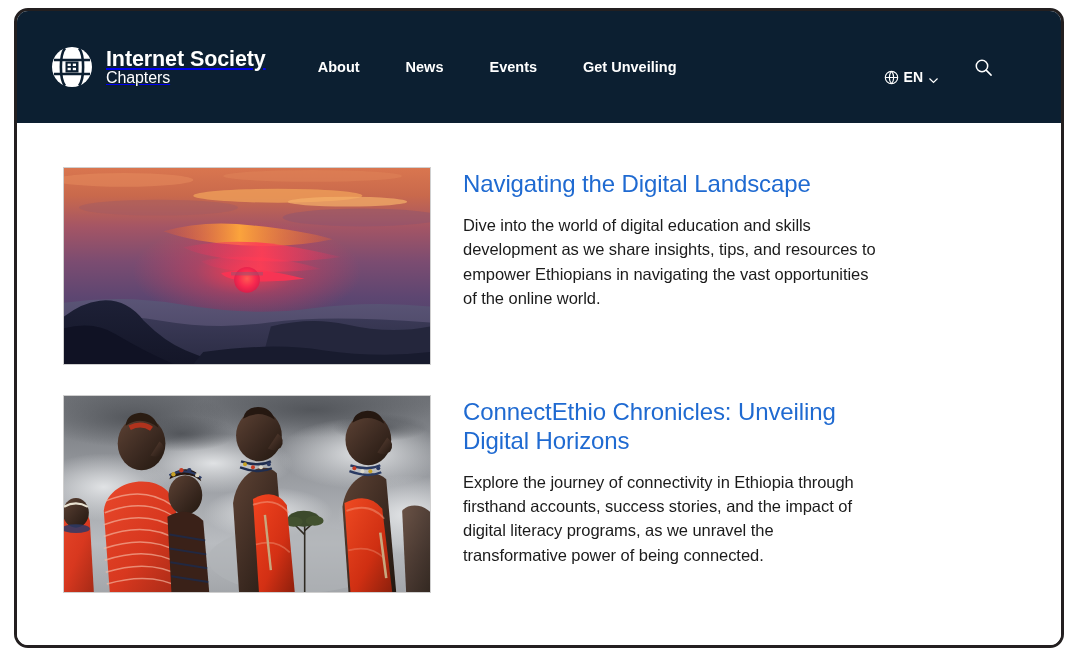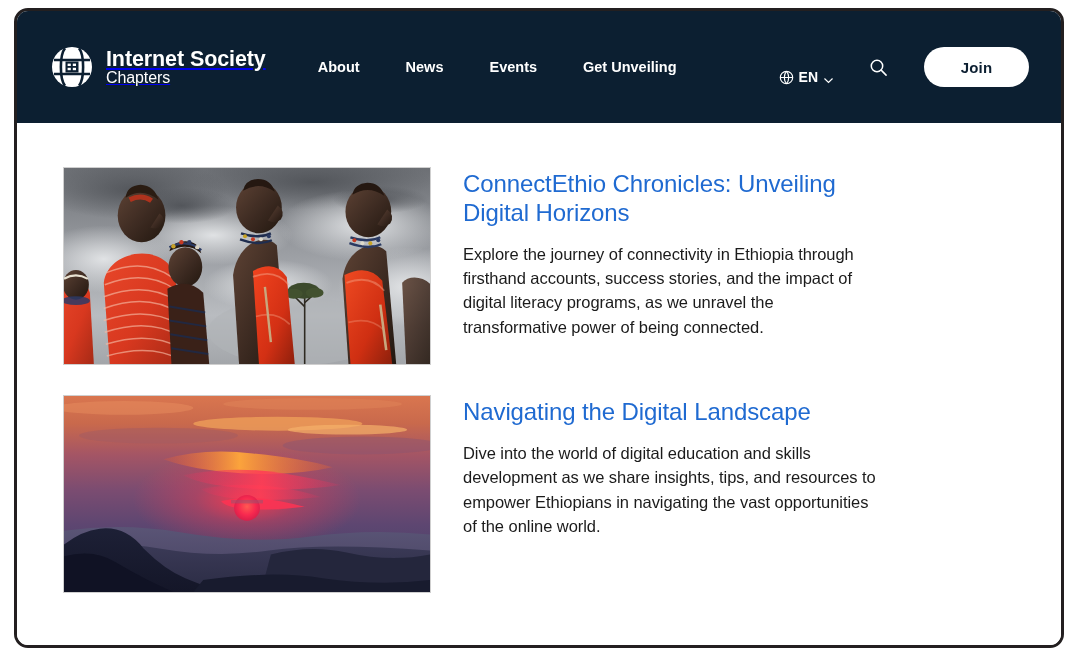--- a/index.html
+++ b/index.html
@@ -231,25 +231,107 @@
         </span>
       </div>
 
       <div class="search-btn">
         <svg viewBox="0 0 20 20" xmlns="http://www.w3.org/2000/svg" fill="none" stroke="#ffffff" stroke-width="1.6">
           <circle cx="8.4" cy="8.4" r="6"></circle>
           <path d="M12.8 12.8 L18 18" stroke-linecap="round"></path>
         </svg>
       </div>
 
-      <button class="join-btn">Join</button>
     </div>
   </div>
 
   <div class="content">
+
+    <div class="article">
+      <a class="thumb" href="#">
+        <svg viewBox="0 0 368 198" preserveAspectRatio="none" xmlns="http://www.w3.org/2000/svg">
+          <defs>
+            <linearGradient id="skyB" x1="0" y1="0" x2="0" y2="1">
+              <stop offset="0%" stop-color="#d9764f"></stop>
+              <stop offset="14%" stop-color="#c9694c"></stop>
+              <stop offset="30%" stop-color="#a45565"></stop>
+              <stop offset="48%" stop-color="#7b4c71"></stop>
+              <stop offset="66%" stop-color="#5d4671"></stop>
+              <stop offset="85%" stop-color="#4a4268"></stop>
+              <stop offset="100%" stop-color="#3e3d5e"></stop>
+            </linearGradient>
+            <radialGradient id="sunGlow" cx="0.5" cy="0.5" r="0.5">
+              <stop offset="0%" stop-color="#ff3a4f" stop-opacity="0.9"></stop>
+              <stop offset="45%" stop-color="#ff3a4f" stop-opacity="0.35"></stop>
+              <stop offset="100%" stop-color="#ff3a4f" stop-opacity="0"></stop>
+            </radialGradient>
+            <radialGradient id="sunDisc" cx="0.5" cy="0.45" r="0.55">
+              <stop offset="0%" stop-color="#ff5a52"></stop>
+              <stop offset="60%" stop-color="#f8294f"></stop>
+              <stop offset="100%" stop-color="#d91f4b"></stop>
+            </radialGradient>
+            <linearGradient id="band1" x1="0" y1="0" x2="1" y2="0">
+              <stop offset="0%" stop-color="#f05a2e" stop-opacity="0.2"></stop>
+              <stop offset="45%" stop-color="#ffa83a" stop-opacity="0.95"></stop>
+              <stop offset="100%" stop-color="#f0652e" stop-opacity="0.25"></stop>
+            </linearGradient>
+            <linearGradient id="band2" x1="0" y1="0" x2="1" y2="0">
+              <stop offset="0%" stop-color="#e8335f" stop-opacity="0.15"></stop>
+              <stop offset="50%" stop-color="#ff3d55" stop-opacity="0.9"></stop>
+              <stop offset="100%" stop-color="#e8335f" stop-opacity="0.15"></stop>
+            </linearGradient>
+            <linearGradient id="ridgeFar" x1="0" y1="0" x2="0" y2="1">
+              <stop offset="0%" stop-color="#5a5576"></stop>
+              <stop offset="100%" stop-color="#45415f"></stop>
+            </linearGradient>
+            <linearGradient id="ridgeMid" x1="0" y1="0" x2="0" y2="1">
+              <stop offset="0%" stop-color="#3b3a57"></stop>
+              <stop offset="100%" stop-color="#2b2c44"></stop>
+            </linearGradient>
+            <linearGradient id="ridgeNear" x1="0" y1="0" x2="0" y2="1">
+              <stop offset="0%" stop-color="#1d2036"></stop>
+              <stop offset="100%" stop-color="#141628"></stop>
+            </linearGradient>
+          </defs>
+
+          <rect width="368" height="198" fill="url(#skyB)"></rect>
+
+          <ellipse cx="60" cy="12" rx="70" ry="7" fill="#e58a5c" opacity="0.55"></ellipse>
+          <ellipse cx="250" cy="8" rx="90" ry="6" fill="#e08458" opacity="0.5"></ellipse>
+          <ellipse cx="215" cy="28" rx="85" ry="7" fill="#f0a259" opacity="0.75"></ellipse>
+          <ellipse cx="285" cy="34" rx="60" ry="5" fill="#f5b06a" opacity="0.7"></ellipse>
+          <ellipse cx="95" cy="40" rx="80" ry="8" fill="#9f5c63" opacity="0.45"></ellipse>
+          <ellipse cx="300" cy="50" rx="80" ry="9" fill="#8a5570" opacity="0.45"></ellipse>
+
+          <ellipse cx="184" cy="105" rx="115" ry="52" fill="url(#sunGlow)"></ellipse>
+
+          <path d="M100 64 q40 -12 90 -6 q50 5 80 14 q-40 9 -92 6 q-48 -3 -78 -14 z" fill="url(#band1)"></path>
+
+          <path d="M120 80 q50 -10 100 -2 q36 6 58 12 q-46 7 -100 3 q-42 -4 -58 -13 z" fill="url(#band2)"></path>
+          <path d="M138 94 q40 -8 82 -1 q24 4 38 9 q-40 5 -82 2 q-30 -3 -38 -10 z" fill="url(#band2)" opacity="0.92"></path>
+          <path d="M158 106 q28 -6 58 0 q16 3 26 6 q-30 4 -60 2 q-20 -2 -24 -8 z" fill="#ff3352" opacity="0.85"></path>
+
+          <circle cx="184" cy="113" r="13" fill="url(#sunDisc)"></circle>
+          <rect x="168" y="105" width="32" height="3.5" fill="#8e5571" opacity="0.5"></rect>
+
+          <path d="M0 136 q60 -8 118 2 q70 12 130 4 q60 -8 120 -2 L368 198 L0 198 Z" fill="url(#ridgeFar)" opacity="0.95"></path>
+
+          <path d="M0 152 q50 -6 96 2 q58 10 110 2 q58 -8 162 0 L368 198 L0 198 Z" fill="url(#ridgeMid)"></path>
+          <path d="M208 160 q40 -10 76 -2 q44 10 84 2 L368 198 L198 198 Z" fill="#24263c"></path>
+
+          <path d="M0 150 q18 -14 36 -16 q26 -3 44 20 q22 22 42 30 q24 10 40 14 L162 198 L0 198 Z" fill="url(#ridgeNear)"></path>
+          <path d="M0 162 q30 -8 52 6 q30 18 58 30 L0 198 Z" fill="#101224"></path>
+          <path d="M140 186 q70 -10 120 -2 q56 8 108 2 L368 198 L130 198 Z" fill="#181b2e"></path>
+        </svg>
+      </a>
+      <div class="article-body">
+        <a class="article-title" href="#">Navigating the Digital Landscape</a>
+        <p class="article-excerpt">Dive into the world of digital education and skills development as we share insights, tips, and resources to empower Ethiopians in navigating the vast opportunities of the online world.</p>
+      </div>
+    </div>
 
     <div class="article">
       <a class="thumb" href="#">
         <svg viewBox="0 0 368 198" preserveAspectRatio="none" xmlns="http://www.w3.org/2000/svg">
           <defs>
             <linearGradient id="skyA" x1="0" y1="0" x2="0" y2="1">
               <stop offset="0%" stop-color="#6c6f74"></stop>
               <stop offset="40%" stop-color="#989ba0"></stop>
               <stop offset="75%" stop-color="#b9bcc0"></stop>
               <stop offset="100%" stop-color="#a3a6aa"></stop>
@@ -380,97 +462,14 @@
 
           <path d="M344 198 L340 116 C348 106, 370 110, 374 128 L374 198 Z" fill="url(#skinG)" opacity="0.9"></path>
         </svg>
       </a>
       <div class="article-body">
         <a class="article-title" href="#">ConnectEthio Chronicles: Unveiling Digital Horizons</a>
         <p class="article-excerpt">Explore the journey of connectivity in Ethiopia through firsthand accounts, success stories, and the impact of digital literacy programs, as we unravel the transformative power of being connected.</p>
       </div>
     </div>
 
-    <div class="article">
-      <a class="thumb" href="#">
-        <svg viewBox="0 0 368 198" preserveAspectRatio="none" xmlns="http://www.w3.org/2000/svg">
-          <defs>
-            <linearGradient id="skyB" x1="0" y1="0" x2="0" y2="1">
-              <stop offset="0%" stop-color="#d9764f"></stop>
-              <stop offset="14%" stop-color="#c9694c"></stop>
-              <stop offset="30%" stop-color="#a45565"></stop>
-              <stop offset="48%" stop-color="#7b4c71"></stop>
-              <stop offset="66%" stop-color="#5d4671"></stop>
-              <stop offset="85%" stop-color="#4a4268"></stop>
-              <stop offset="100%" stop-color="#3e3d5e"></stop>
-            </linearGradient>
-            <radialGradient id="sunGlow" cx="0.5" cy="0.5" r="0.5">
-              <stop offset="0%" stop-color="#ff3a4f" stop-opacity="0.9"></stop>
-              <stop offset="45%" stop-color="#ff3a4f" stop-opacity="0.35"></stop>
-              <stop offset="100%" stop-color="#ff3a4f" stop-opacity="0"></stop>
-            </radialGradient>
-            <radialGradient id="sunDisc" cx="0.5" cy="0.45" r="0.55">
-              <stop offset="0%" stop-color="#ff5a52"></stop>
-              <stop offset="60%" stop-color="#f8294f"></stop>
-              <stop offset="100%" stop-color="#d91f4b"></stop>
-            </radialGradient>
-            <linearGradient id="band1" x1="0" y1="0" x2="1" y2="0">
-              <stop offset="0%" stop-color="#f05a2e" stop-opacity="0.2"></stop>
-              <stop offset="45%" stop-color="#ffa83a" stop-opacity="0.95"></stop>
-              <stop offset="100%" stop-color="#f0652e" stop-opacity="0.25"></stop>
-            </linearGradient>
-            <linearGradient id="band2" x1="0" y1="0" x2="1" y2="0">
-              <stop offset="0%" stop-color="#e8335f" stop-opacity="0.15"></stop>
-              <stop offset="50%" stop-color="#ff3d55" stop-opacity="0.9"></stop>
-              <stop offset="100%" stop-color="#e8335f" stop-opacity="0.15"></stop>
-            </linearGradient>
-            <linearGradient id="ridgeFar" x1="0" y1="0" x2="0" y2="1">
-              <stop offset="0%" stop-color="#5a5576"></stop>
-              <stop offset="100%" stop-color="#45415f"></stop>
-            </linearGradient>
-            <linearGradient id="ridgeMid" x1="0" y1="0" x2="0" y2="1">
-              <stop offset="0%" stop-color="#3b3a57"></stop>
-              <stop offset="100%" stop-color="#2b2c44"></stop>
-            </linearGradient>
-            <linearGradient id="ridgeNear" x1="0" y1="0" x2="0" y2="1">
-              <stop offset="0%" stop-color="#1d2036"></stop>
-              <stop offset="100%" stop-color="#141628"></stop>
-            </linearGradient>
-          </defs>
-
-          <rect width="368" height="198" fill="url(#skyB)"></rect>
-
-          <ellipse cx="60" cy="12" rx="70" ry="7" fill="#e58a5c" opacity="0.55"></ellipse>
-          <ellipse cx="250" cy="8" rx="90" ry="6" fill="#e08458" opacity="0.5"></ellipse>
-          <ellipse cx="215" cy="28" rx="85" ry="7" fill="#f0a259" opacity="0.75"></ellipse>
-          <ellipse cx="285" cy="34" rx="60" ry="5" fill="#f5b06a" opacity="0.7"></ellipse>
-          <ellipse cx="95" cy="40" rx="80" ry="8" fill="#9f5c63" opacity="0.45"></ellipse>
-          <ellipse cx="300" cy="50" rx="80" ry="9" fill="#8a5570" opacity="0.45"></ellipse>
-
-          <ellipse cx="184" cy="105" rx="115" ry="52" fill="url(#sunGlow)"></ellipse>
-
-          <path d="M100 64 q40 -12 90 -6 q50 5 80 14 q-40 9 -92 6 q-48 -3 -78 -14 z" fill="url(#band1)"></path>
-
-          <path d="M120 80 q50 -10 100 -2 q36 6 58 12 q-46 7 -100 3 q-42 -4 -58 -13 z" fill="url(#band2)"></path>
-          <path d="M138 94 q40 -8 82 -1 q24 4 38 9 q-40 5 -82 2 q-30 -3 -38 -10 z" fill="url(#band2)" opacity="0.92"></path>
-          <path d="M158 106 q28 -6 58 0 q16 3 26 6 q-30 4 -60 2 q-20 -2 -24 -8 z" fill="#ff3352" opacity="0.85"></path>
-
-          <circle cx="184" cy="113" r="13" fill="url(#sunDisc)"></circle>
-          <rect x="168" y="105" width="32" height="3.5" fill="#8e5571" opacity="0.5"></rect>
-
-          <path d="M0 136 q60 -8 118 2 q70 12 130 4 q60 -8 120 -2 L368 198 L0 198 Z" fill="url(#ridgeFar)" opacity="0.95"></path>
-
-          <path d="M0 152 q50 -6 96 2 q58 10 110 2 q58 -8 162 0 L368 198 L0 198 Z" fill="url(#ridgeMid)"></path>
-          <path d="M208 160 q40 -10 76 -2 q44 10 84 2 L368 198 L198 198 Z" fill="#24263c"></path>
-
-          <path d="M0 150 q18 -14 36 -16 q26 -3 44 20 q22 22 42 30 q24 10 40 14 L162 198 L0 198 Z" fill="url(#ridgeNear)"></path>
-          <path d="M0 162 q30 -8 52 6 q30 18 58 30 L0 198 Z" fill="#101224"></path>
-          <path d="M140 186 q70 -10 120 -2 q56 8 108 2 L368 198 L130 198 Z" fill="#181b2e"></path>
-        </svg>
-      </a>
-      <div class="article-body">
-        <a class="article-title" href="#">Navigating the Digital Landscape</a>
-        <p class="article-excerpt">Dive into the world of digital education and skills development as we share insights, tips, and resources to empower Ethiopians in navigating the vast opportunities of the online world.</p>
-      </div>
-    </div>
-
   </div>
 </div>
 
 </body></html>

